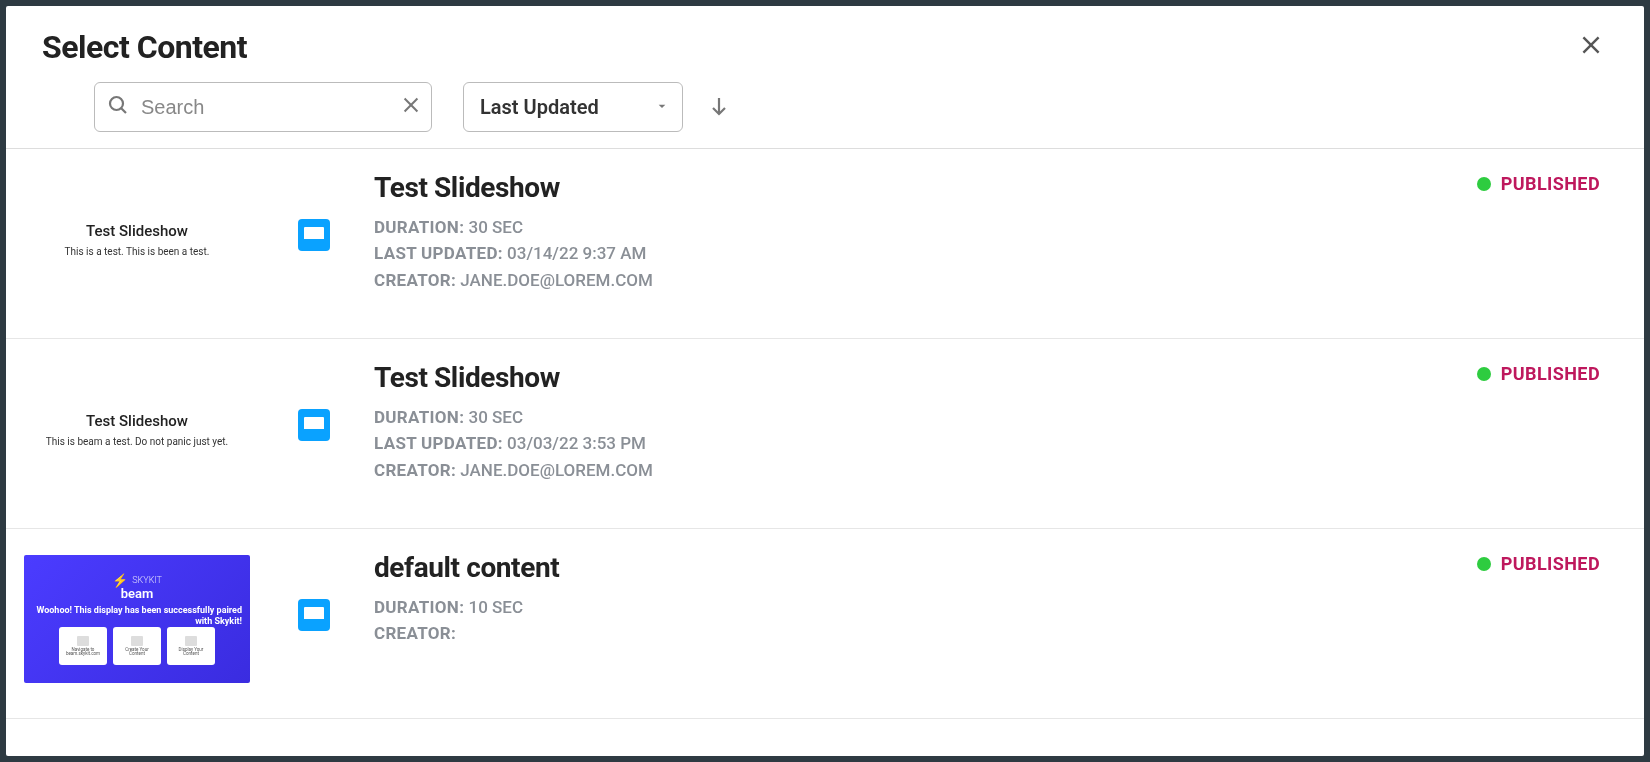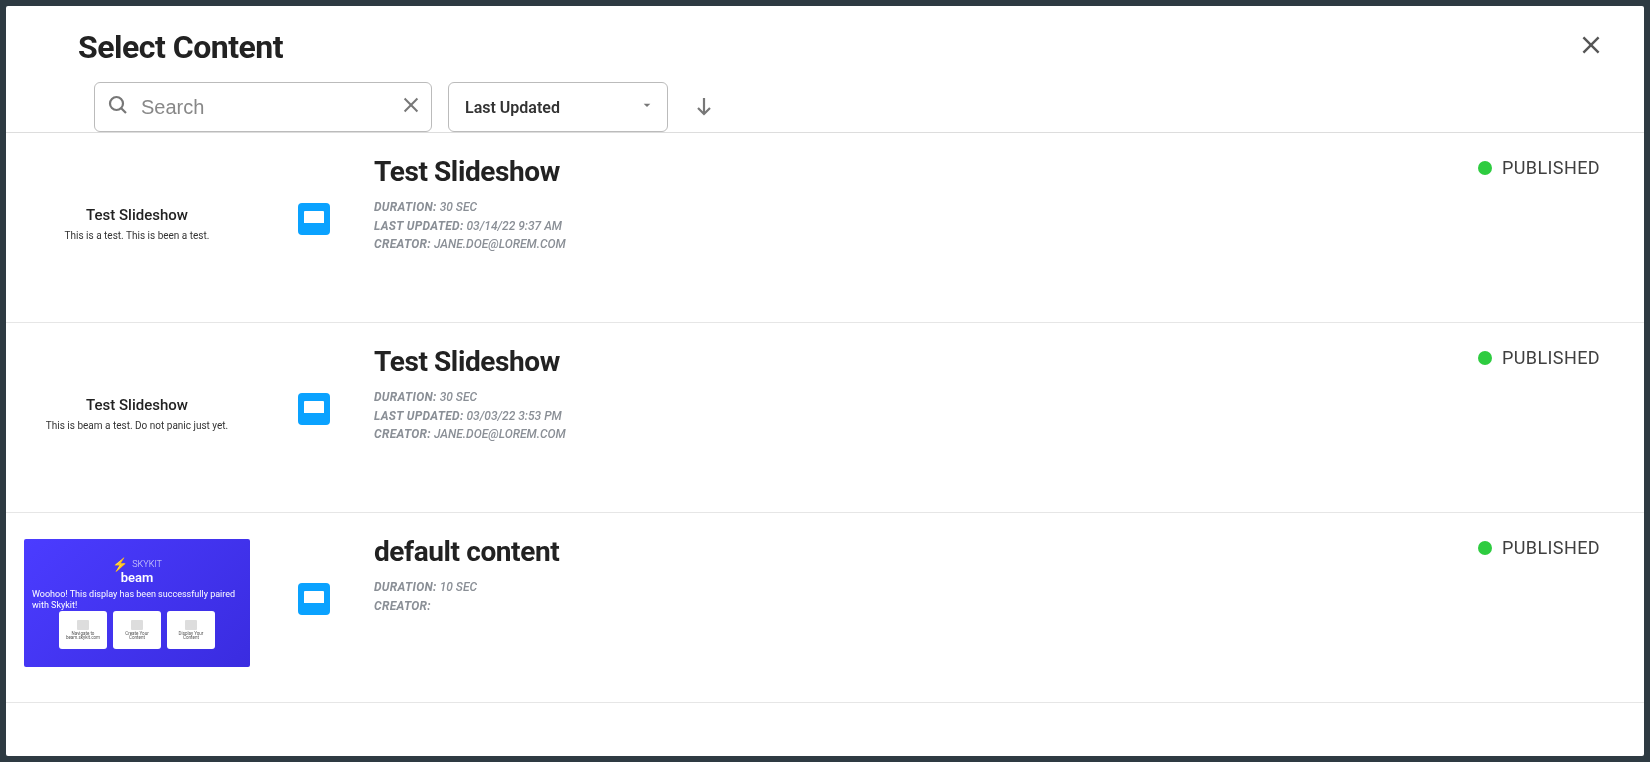--- a/index.html
+++ b/index.html
@@ -18,38 +18,37 @@
       border-radius: 2px;
       position: relative;
       display: flex;
       flex-direction: column;
     }
     .modal-header {
       padding: 22px 36px 6px 36px;
       display: flex;
       justify-content: space-between;
       align-items: flex-start;
-      margin-left: 36px;
     }
     .modal-title {
       font-size: 32px;
       font-weight: 700;
       color: #222;
       letter-spacing: -0.5px;
     }
     .close-btn {
       background: none;
       border: none;
       cursor: pointer;
       padding: 4px;
       color: #555;
     }
     .close-btn svg { display:block; }
     .toolbar {
-      padding: 10px 36px 0 88px;
+      padding: 10px 36px 16px 88px;
       display: flex;
       align-items: center;
       gap: 16px;
       border-bottom: 1px solid #ddd;
     }
     .search-wrap {
       position: relative;
       width: 338px;
     }
     .search-input {
@@ -77,28 +76,29 @@
       transform: translateY(-50%);
       color: #777;
       cursor: pointer;
     }
     .sort-select {
       height: 50px;
       min-width: 220px;
       border: 1px solid #bbb;
       border-radius: 6px;
       padding: 0 42px 0 16px;
-      font-size: 16px;
+      font-size: 20px;
       font-weight: 600;
       color: #333;
       background: #fff;
       position: relative;
       display: flex;
       align-items: center;
       cursor: pointer;
+      margin-left: 15px;
     }
     .sort-caret {
       position: absolute;
       right: 12px;
       top: 50%;
       transform: translateY(-50%);
       color: #777;
     }
     .sort-dir {
       background: none;
@@ -141,21 +141,21 @@
     .thumb-sub {
       font-size: 10px;
       color: #333;
     }
     .thumb-beam {
       background: linear-gradient(135deg, #4b3cff 0%, #3a2ce0 100%);
       color:#fff;
       padding: 8px;
     }
     .thumb-beam .beam-logo { font-size:13px; font-weight:600; display:flex; align-items:center; gap:4px; }
-    .thumb-beam .beam-msg { font-size:9px; text-align:left; margin:4px 0 1px; line-height:1.2; font-weight:400;}
+    .thumb-beam .beam-msg { font-size:9px; text-align:right; margin:4px 0 1px; line-height:1.2; font-weight:700;}
     .thumb-beam .beam-cards { display:flex; gap:6px; }
     .thumb-beam .beam-card { background:#fff; border-radius:3px; width:48px; height:38px; display:flex; flex-direction:column; align-items:center; justify-content:center; gap:2px;}
     .thumb-beam .beam-card .bc-icon{ width:12px;height:10px; background:#ddd; border-radius:1px;}
     .thumb-beam .beam-card .bc-txt{ font-size:4.5px; color:#555; text-align:center; line-height:1;}
     .type-icon {
       width: 32px;
       height: 32px;
       background: #0aa2ff;
       border-radius: 4px;
       flex-shrink: 0;
@@ -174,39 +174,39 @@
       border-bottom: 4px solid #0aa2ff;
     }
     .details { flex: 1; padding-top: 0; }
     .item-title {
       font-size: 28px;
       font-weight: 700;
       color: #222;
       margin-bottom: 10px;
       letter-spacing: -0.4px;
     }
-    .meta { font-size: 12px; line-height: 1.55; font-style: italic; }
+    .meta { font-size: 17px; line-height: 1.55; }
     .meta-label { color: #8a8f96; font-weight: 700; letter-spacing: 0.3px;}
     .meta-value { color: #8a8f96; font-weight: 500; }
     .status {
       display: flex;
       align-items: center;
       gap: 10px;
       margin-top: 2px;
     }
     .status-dot {
       width: 14px;
       height: 14px;
       border-radius: 50%;
       background: #2ecc40;
     }
     .status-text {
-      color: #404040;
+      color: #be185d;
       font-size: 18px;
-      font-weight: 400;
+      font-weight: 700;
       letter-spacing: 0.4px;
     }
     ::-webkit-scrollbar { width:14px; }
     ::-webkit-scrollbar-track { background:#f2f2f2; }
     ::-webkit-scrollbar-thumb { background:#ccc; border-radius:0; }
   </style>
 </head>
 <body>
 
 <div class="modal">

